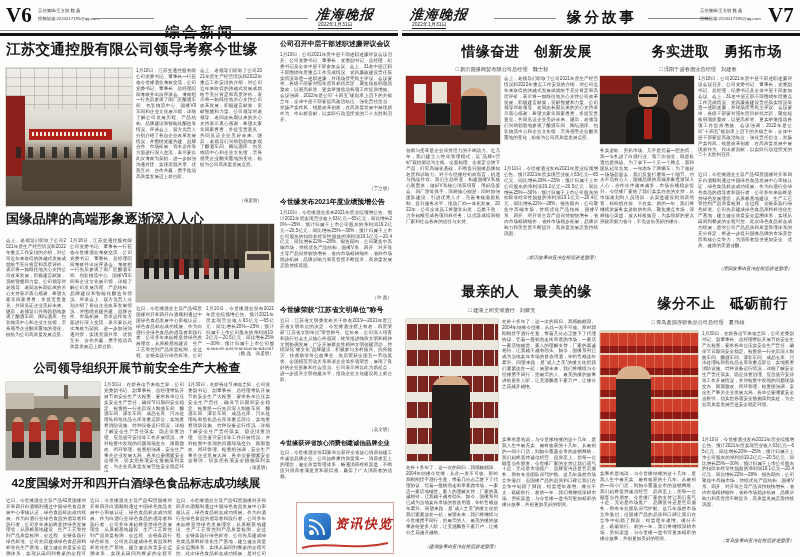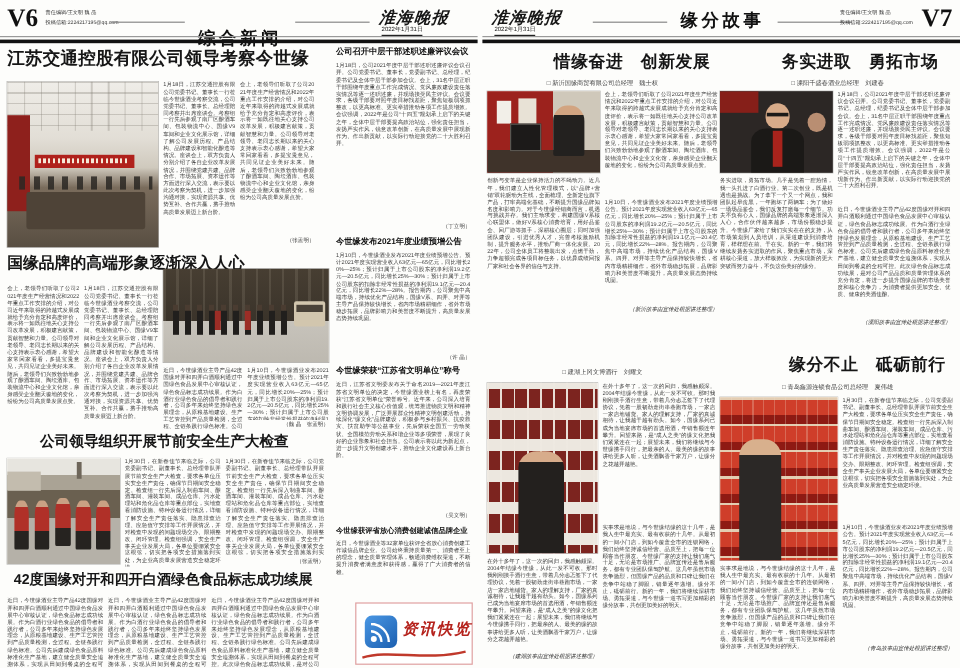--- a/index.html
+++ b/index.html
@@ -161,20 +161,21 @@
       <div class="abs" style="left:40%;top:14%;width:22%;height:32%;background:#d8ab89;border-radius:50% 50% 42% 42%;"></div>
       <div class="abs" style="left:41%;top:27%;width:20%;height:4%;background:#1c1a18;"></div>
       <div class="abs" style="left:28%;top:46%;width:46%;height:54%;background:#1b1917;border-radius:30% 30% 0 0;"></div>
       <div class="abs" style="left:47%;top:48%;width:8%;height:44%;background:#a8231c;"></div>
     </div>
     <div class="body" style="left:198px;top:148px;width:94px;height:120px;">务实进取，勇拓市场。几乎是凭着一腔热情，我一头扎进了白酒行业。第二次创业，既是机遇也是挑战。为了拿下一个又一个网点，我和团队起早贪黑，一年跑坏了两辆车；为了做好一场场品鉴会，我们反复打磨每一个细节。功夫不负有心人，国缘品牌的高端形象逐渐深入人心，合作伙伴越来越多，市场份额稳步提升。今世缘厂家给了我们实实在在的支持，从市场策划到人员培训，从渠道建设到消费培育，样样想在前、干在实。新的一年，我们将继续发扬务实进取的作风，聚焦重点市场，深耕核心渠道，放大样板效应，为实现新的更大突破而努力奋斗，不负这份美好的缘分。</div>
     <div class="body" style="left:296px;top:76px;width:94px;height:94px;">1月18日，公司2021年度中层干部述职述廉评议会议召开。公司党委书记、董事长，党委副书记、总经理，纪委书记及全体中层干部参加会议。会上，31名中层正职干部围绕年度重点工作完成情况、党风廉政建设责任落实情况等逐一述职述廉，并现场接受民主评议。会议要求，各级干部要对照年度目标找差距，聚焦短板弱项抓整改，以更高标准、更实举措推动各项工作提质增效。会议强调，2022年是公司“十四五”规划承上启下的关键之年，全体中层干部要提高政治站位，强化责任担当，发扬严实作风，锐意改革创新，在高质量发展中展现新作为、作出新贡献，以实际行动迎接党的二十大胜利召开。</div>
     <div class="body" style="left:296px;top:172px;width:94px;height:92px;">近日，今世缘酒业主导产品42度国缘对开和四开白酒顺利通过中国绿色食品发展中心审核认证，绿色食品标志成功续展。作为白酒行业绿色食品的倡导者和践行者，公司多年来始终坚持绿色发展理念，从原粮基地建设、生产工艺管控到产品质量检测，全过程、全链条践行绿色标准。公司先后建成绿色食品原料标准化生产基地，建立健全质量安全追溯体系，实现从田间到餐桌的全程可控。此次绿色食品标志成功续展，是对公司产品品质和质量管理体系的充分肯定，将进一步提升国缘品牌的市场美誉度和核心竞争力，为消费者提供更加安全、优质、健康的美酒佳酿。</div>
     <div class="fn" style="left:296px;top:266px;width:94px;">（溧阳故事由宣传处根据讲述整理）</div>
 
+    <div class="bh hr7" style="left:10px;top:284px;width:180px;">最亲的人　最美的缘</div>
     <div class="byline" style="left:10px;top:307px;width:180px;">□ 建湖上冈文博酒行　刘耀文</div>
     <div class="ph" style="left:4px;top:319px;width:92px;height:142px;background:repeating-linear-gradient(90deg,rgba(238,233,225,.95) 0 1.5px,transparent 1.5px 11px),repeating-linear-gradient(180deg,#ece7df 0 5px,#7c241f 5px 21px,#ece7df 21px 26px);">
       <div class="abs" style="left:28%;top:40%;width:42%;height:60%;background:linear-gradient(180deg,#d7ac8b 0 11%,#23201e 11% 100%);border-radius:40% 40% 0 0/16% 16% 0 0;"></div>
     </div>
     <div class="body" style="left:4px;top:465px;width:92px;height:76px;">在外十多年了，这一次的回归，我感触颇深。2004年结缘今世缘，从此一发不可收。那时我刚刚接手酒行生意，带着几分忐忑签下了代理协议，凭着一股韧劲走街串巷跑市场，一家店一家店地铺货。家人的理解支持，厂家的真诚相待，让我越干越有劲头。如今，国缘系列已成为当地宴席市场的首选用酒，年销售额连年攀升。回望来路，是“成人之美”的缘文化把我们紧紧连在一起；展望未来，我们将继续与今世缘携手同行，把最亲的人、最美的缘的故事讲给更多人听，让美酒飘香千家万户，让缘分之花越开越艳。</div>
     <div class="fn" style="left:4px;top:544px;width:92px;">（建湖故事由宣传处根据讲述整理）</div>
     <div class="body" style="left:100px;top:319px;width:94px;height:116px;">在外十多年了，这一次的回归，我感触颇深。2004年结缘今世缘，从此一发不可收。那时我刚刚接手酒行生意，带着几分忐忑签下了代理协议，凭着一股韧劲走街串巷跑市场，一家店一家店地铺货。家人的理解支持，厂家的真诚相待，让我越干越有劲头。如今，国缘系列已成为当地宴席市场的首选用酒，年销售额连年攀升。回望来路，是“成人之美”的缘文化把我们紧紧连在一起；展望未来，我们将继续与今世缘携手同行，把最亲的人、最美的缘的故事讲给更多人听，让美酒飘香千家万户，让缘分之花越开越艳。</div>
     <div class="body" style="left:100px;top:437px;width:94px;height:117px;">实事求是地说，与今世缘结缘的这十几年，是我人生中最充实、最有收获的十几年。从最初的一间小门店，到如今覆盖全市的连锁网络，我们始终坚持诚信经营、品质至上，把每一位顾客当作朋友。今世缘厂家的支持让我们底气十足，无论是市场推广、品牌宣传还是售后服务，都有专业团队保驾护航。这几年虽然市场竞争激烈，但国缘产品的品质和口碑让我们在竞争中站稳了脚跟，销量逐年递增。缘分不止，砥砺前行。新的一年，我们将继续深耕市场、勇拓渠道，与今世缘一道书写更加精彩的缘分故事，共创更加美好的明天。</div>
 
     <div class="bh hr7" style="left:206px;top:296px;width:180px;">缘分不止　砥砺前行</div>

